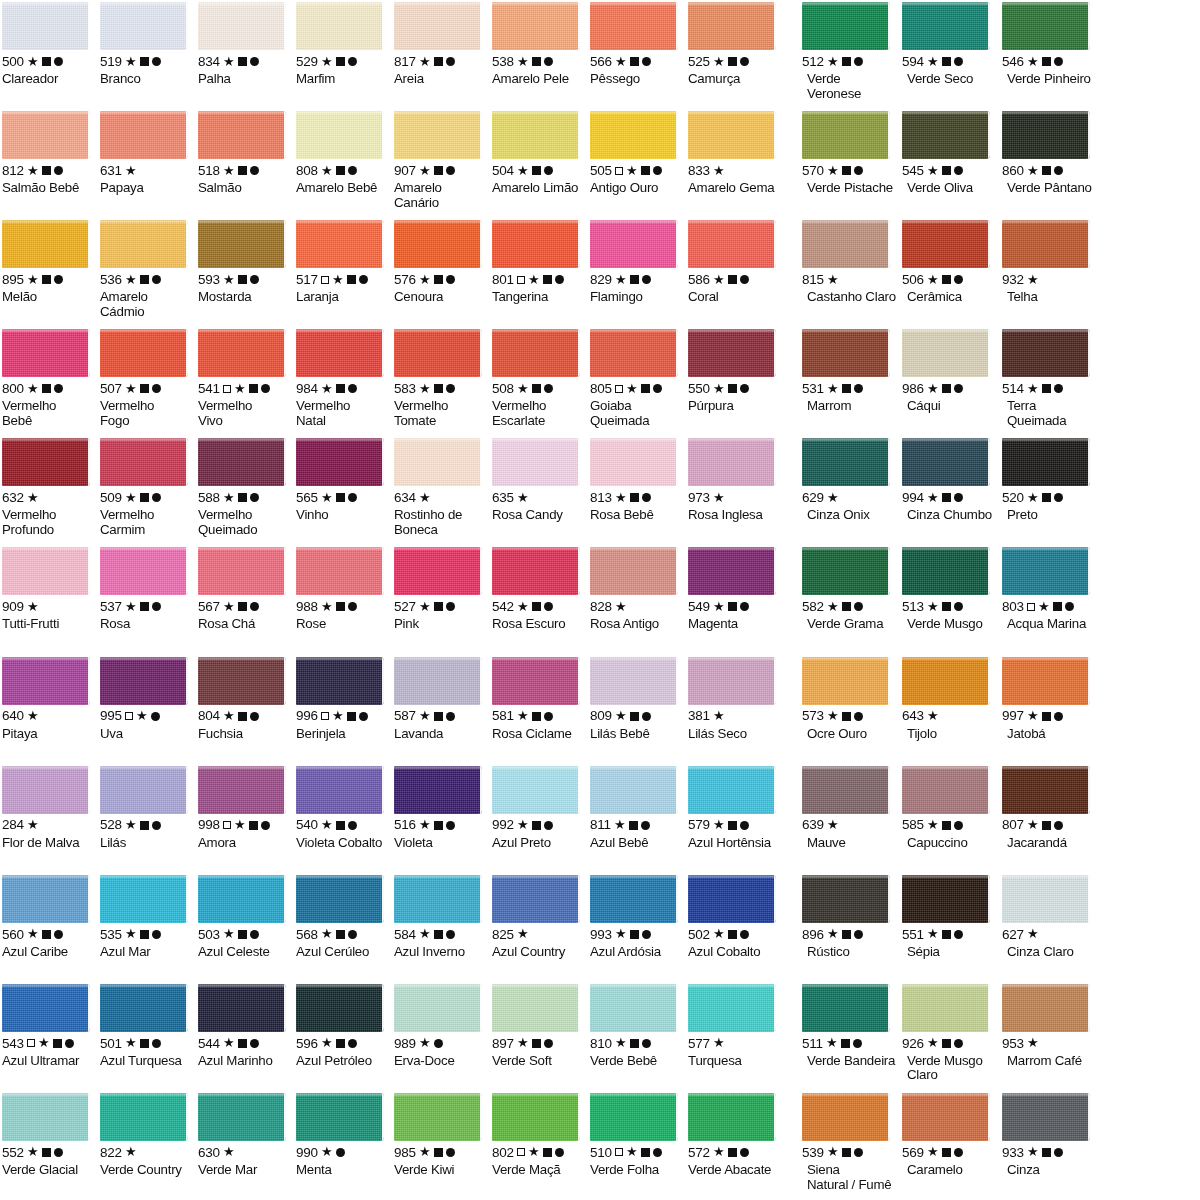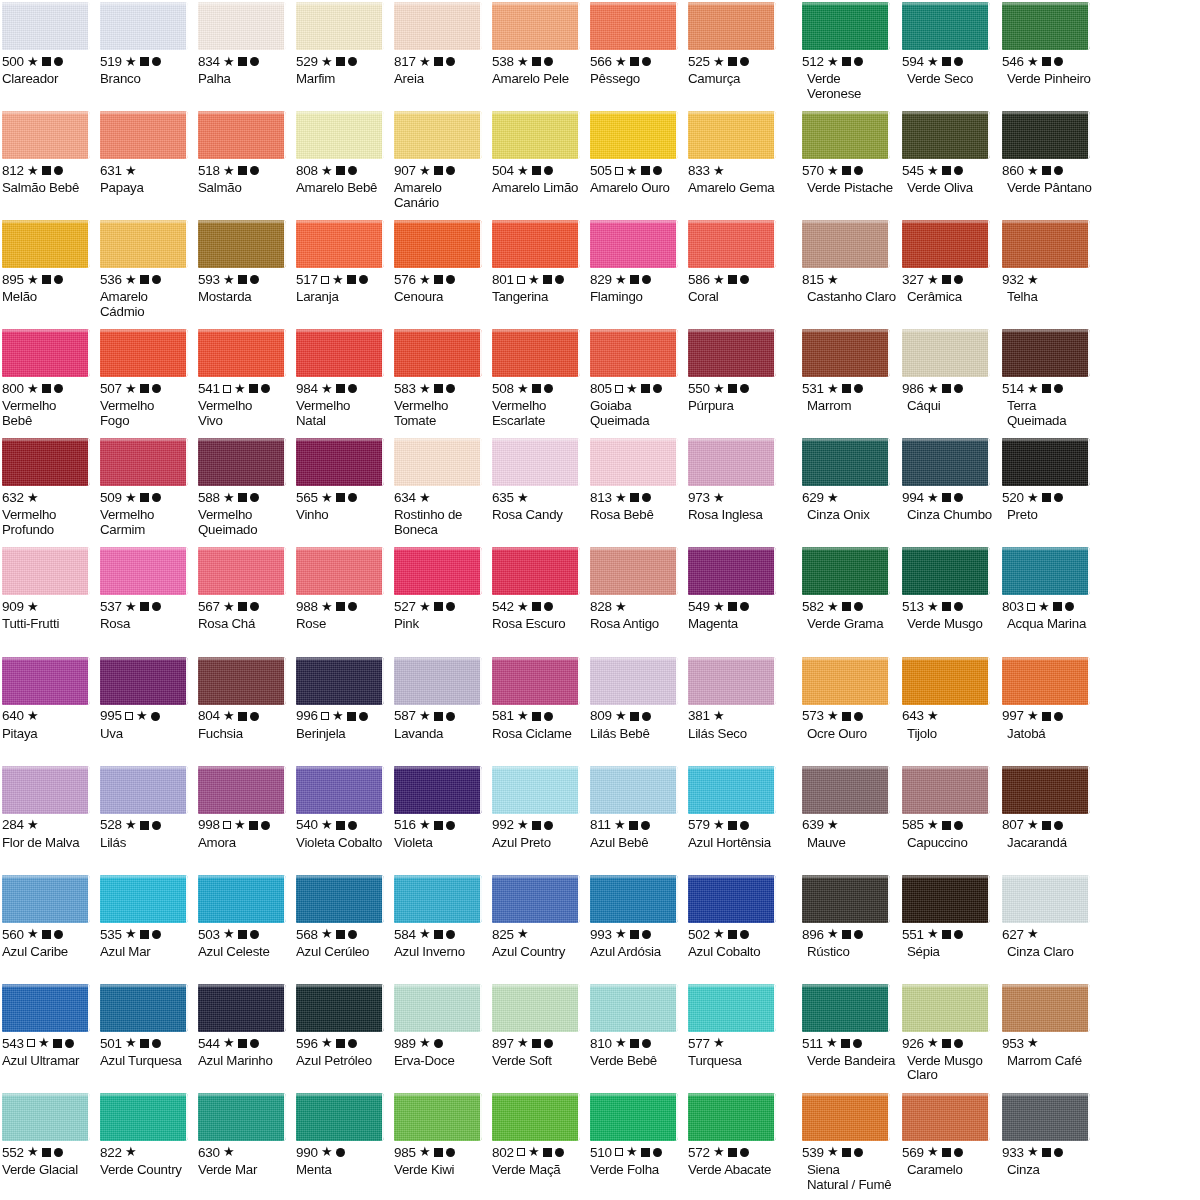--- a/index.html
+++ b/index.html
@@ -346,21 +346,21 @@
           <div class="swatch" style="background: rgb(249, 204, 24);"></div>
           <div class="meta">
             <span class="code">505</span>
             <span class="marks">
               <span class="mk mk-square-open"></span>
               <span class="mk mk-star">★</span>
               <span class="mk mk-square"></span>
               <span class="mk mk-circle"></span>
             </span>
           </div>
-          <div class="name">Amarelo Ouro</div>
+          <div class="name">Antigo Ouro</div>
         </div>
         <div class="cell left-col">
           <div class="swatch" style="background: rgb(248, 194, 74);"></div>
           <div class="meta">
             <span class="code">833</span>
             <span class="marks">
               <span class="mk mk-star">★</span>
             </span>
           </div>
           <div class="name">Amarelo Gema</div>
@@ -509,21 +509,21 @@
             <span class="code">815</span>
             <span class="marks">
               <span class="mk mk-star">★</span>
             </span>
           </div>
           <div class="name">Castanho Claro</div>
         </div>
         <div class="cell right-col">
           <div class="swatch" style="background: rgb(183, 52, 28);"></div>
           <div class="meta">
-            <span class="code">327</span>
+            <span class="code">506</span>
             <span class="marks">
               <span class="mk mk-star">★</span>
               <span class="mk mk-square"></span>
               <span class="mk mk-circle"></span>
             </span>
           </div>
           <div class="name">Cerâmica</div>
         </div>
         <div class="cell right-col">
           <div class="swatch" style="background: rgb(187, 84, 40);"></div>

